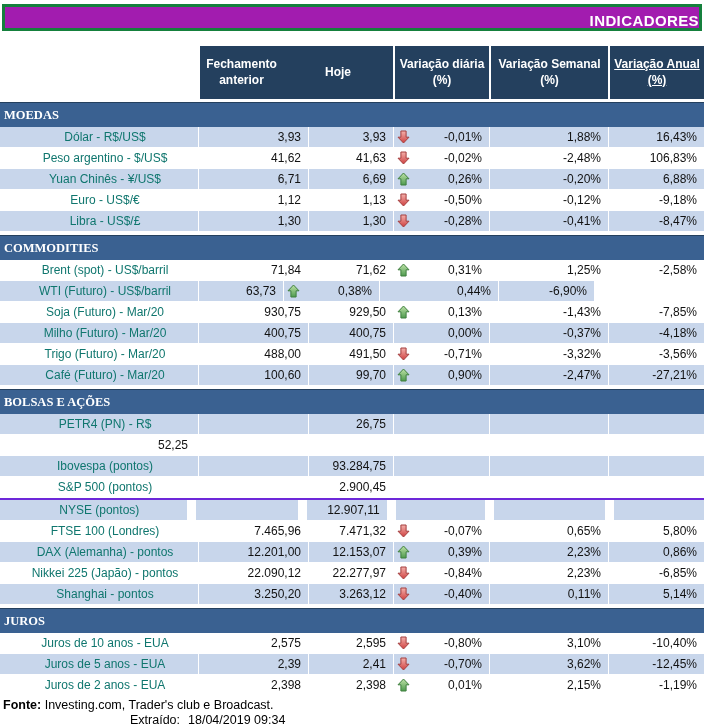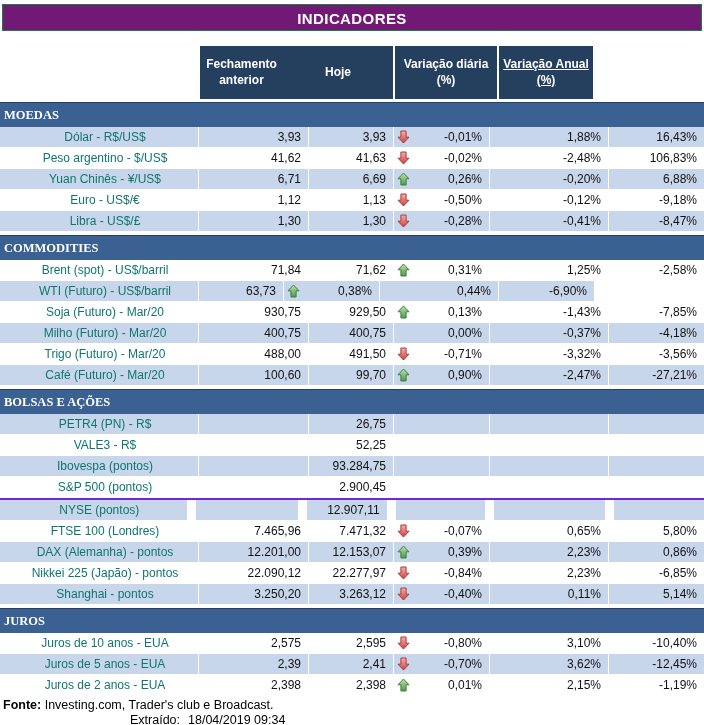--- a/index.html
+++ b/index.html
@@ -7,36 +7,36 @@
     width:704px;height:725px;background:#ffffff;
     font-family:"Liberation Sans", sans-serif;
     overflow:hidden;position:relative;
     -webkit-font-smoothing:antialiased;
   }
   .page{width:704px;height:725px;}
 
   
   .title-bar{
     margin:4px 2px 0 2px;height:27px;line-height:27px;
-    background:#701a75;border:1px solid #15803d;box-sizing:border-box;
-    text-align:center;color:#ffffff;font-weight:bold;font-size:15px;
+    background:#a21caf;border:3px solid #15803d;box-sizing:border-box;
+    text-align:right;color:#ffffff;font-weight:bold;font-size:15px;
     letter-spacing:.4px;
   }
 
   
   .col-header-row{display:flex;margin-top:15px;height:53px;}
   .spacer{width:198px;background:transparent;}
   .col-head{
     background:#24405E;color:#ffffff;font-weight:bold;font-size:12px;
     display:flex;align-items:center;justify-content:center;text-align:center;
     box-sizing:border-box;border-left:2px solid #ffffff;line-height:1.3;
     padding:0 4px;
   }
   .col-head.first{border-left:none;}
-  .w-hoje{width:110px;} .w-fech{width:85px;} .w-vard{width:104px;}
+  .w-hoje{width:110px;} .w-fech{width:85px;} .w-vard{width:96px;}
   .w-vsem{width:119px;} .w-vanu{width:96px;text-decoration:underline;}
 
   
   .section-bar{
     margin-top:3px;height:25px;line-height:25px;background:#3A6191;
     color:#ffffff;font-weight:bold;font-size:12.5px;padding-left:4px;
     border-top:1px solid #24405E;box-sizing:border-box;font-family:Liberation Serif, serif;
   }
 
   
@@ -81,20 +81,21 @@
 
 <div class="page">
 
   <div class="title-bar">INDICADORES</div>
 
   <div class="col-header-row">
     <div class="spacer"></div>
     <div class="col-head w-fech">Fechamento anterior</div>
     <div class="col-head first w-hoje">Hoje</div>
     <div class="col-head w-vard">Variação diária (%)</div>
+    <div class="col-head w-vsem">Variação Semanal (%)</div>
     <div class="col-head w-vanu">Variação Anual (%)</div>
   </div>
 
   <div id="sections">
       <div class="section-bar">MOEDAS</div>
       <div class="row shaded">
         <div class="cell c-label">Dólar - R$/US$</div>
         <div class="cell c-hoje c-num">3,93</div>
         <div class="cell c-fech c-num">3,93</div>
         <div class="cell c-vard c-num"><span class="arrow">
@@ -224,21 +225,20 @@
       <div class="section-bar">BOLSAS E AÇÕES</div>
       <div class="row shaded">
         <div class="cell c-label">PETR4 (PN) - R$</div>
         <div class="cell c-hoje c-num"></div>
         <div class="cell c-fech c-num">26,75</div>
         <div class="cell c-vard c-num"></div>
         <div class="cell c-vsem c-num"></div>
         <div class="cell c-vanu c-num"></div>
       </div>
       <div class="row">
-        <div class="cell c-label">VALE3 - R$</div>
         <div class="cell c-hoje c-num"></div>
         <div class="cell c-fech c-num">52,25</div>
         <div class="cell c-vard c-num"></div>
         <div class="cell c-vsem c-num"></div>
         <div class="cell c-vanu c-num"></div>
       </div>
       <div class="row shaded">
         <div class="cell c-label">Ibovespa (pontos)</div>
         <div class="cell c-hoje c-num"></div>
         <div class="cell c-fech c-num">93.284,75</div>

